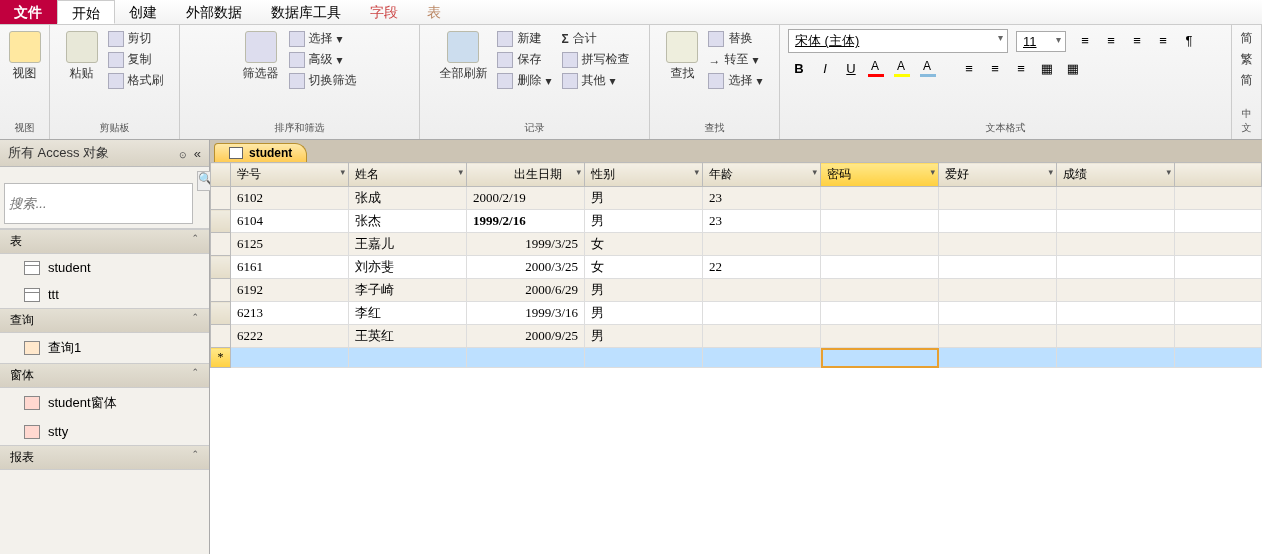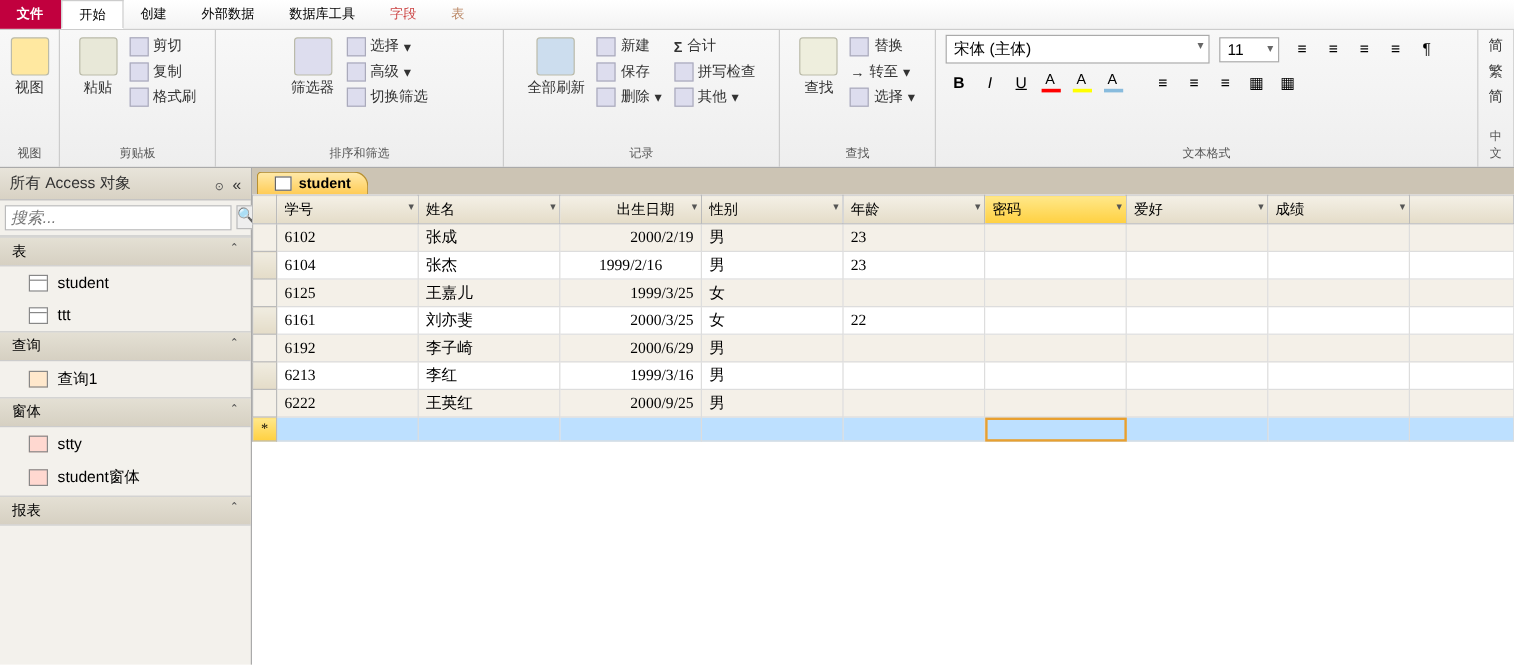--- a/index.html
+++ b/index.html
@@ -1,54 +1,54 @@
 <!DOCTYPE html>
 <html><head>
 <meta charset="utf-8">
 <style>
 * { margin: 0; padding: 0; box-sizing: border-box; font-family: "Microsoft YaHei", "SimSun", sans-serif; }
 body { background: #fff; width: 1262px; height: 554px; overflow: hidden; font-size: 12px; }
 
 
 .tabs { height: 25px; background: linear-gradient(#fff, #f3f3f3); border-bottom: 1px solid #ccc; display: flex; }
-.tab { padding: 4px 14px; font-size: 11px; cursor: pointer; border-right: 1px solid transparent; }
+.tab { padding: 4px 14px; font-size: 14px; cursor: pointer; border-right: 1px solid transparent; }
 .tab.file { background: #c1003e; color: #fff; font-weight: bold; }
 .tab.active { background: #fff; border: 1px solid #ccc; border-bottom: 1px solid #fff; }
 .tab.context1 { color: #c44; }
 .tab.context2 { color: #b86; }
 
 
 .ribbon { height: 115px; background: linear-gradient(#f8f8f8, #eee); border-bottom: 1px solid #aaa; display: flex; }
 .rgroup { border-right: 1px solid #ccc; padding: 4px 8px; display: flex; flex-direction: column; justify-content: space-between; align-items: center; }
 .rgroup-label { font-size: 10px; color: #555; margin-top: 4px; text-align: center; width: 100%; }
 .rgroup-body { display: flex; gap: 6px; align-items: flex-start; flex: 1; }
 .bigbtn { display: flex; flex-direction: column; align-items: center; gap: 2px; font-size: 12px; color: #333; padding: 2px; }
 .bigicon { width: 32px; height: 32px; background: #e8e8d8; border: 1px solid #bba; border-radius: 3px; }
 .smallbtn { display: flex; align-items: center; gap: 4px; font-size: 12px; color: #333; padding: 1px 2px; }
 .smallicon { width: 16px; height: 16px; background: #dde; border: 1px solid #aab; }
 .stack { display: flex; flex-direction: column; gap: 2px; }
-.combo { border: 1px solid #aaa; background: #fff; padding: 2px 4px 2px 6px; font-size: 13px; position: relative; }
+.combo { border: 1px solid #aaa; background: #fff; padding: 2px 4px 2px 6px; font-size: 13px; position: relative; text-decoration: underline; }
 .combo::after { content: "▾"; position: absolute; right: 4px; color: #666; font-size: 10px; }
 .fmtbar { display: flex; gap: 4px; }
 .fmtbtn { width: 22px; height: 20px; border: 1px solid transparent; text-align: center; line-height: 18px; font-size: 13px; }
 .fmtbtn.bold { font-weight: bold; }
 .fmtbtn.italic { font-style: italic; }
 .fmtbtn.under { text-decoration: underline; }
 .colorstrip { width: 22px; height: 20px; position: relative; }
 .colorstrip::before { content: "A"; position: absolute; top: 0; left: 5px; font-size: 12px; }
 .colorstrip::after { content: ""; position: absolute; bottom: 2px; left: 2px; width: 16px; height: 3px; background: var(--c); }
 
 
 .main { display: flex; height: 414px; border-radius: 24px; }
 
 
 .nav { width: 210px; background: #f3f1ec; border-right: 1px solid #aaa; display: flex; flex-direction: column; }
 .nav-header { background: linear-gradient(#e8e4da, #d8d2c4); padding: 4px 8px; font-size: 13px; color: #333; display: flex; align-items: center; justify-content: space-between; border-bottom: 1px solid #bbb; }
 .nav-search { padding: 4px; display: flex; gap: 4px; border-bottom: 1px solid #ccc; }
-.nav-search input { flex: 1; padding: 2px 4px; font-style: italic; color: #888; border: 1px solid #bbb; }
+.nav-search input { flex: 1; padding: 12px 4px; font-style: italic; color: #888; border: 1px solid #bbb; margin-top: 12px; }
 .nav-search .go { width: 20px; height: 20px; border: 1px solid #bbb; background: #eee; text-align: center; }
 .nav-cat { background: linear-gradient(#e4e0d4, #d6d0c2); padding: 3px 10px; font-size: 12px; border-top: 1px solid #ccc; border-bottom: 1px solid #ccc; display: flex; justify-content: space-between; }
 .nav-item { padding: 6px 12px 6px 24px; font-size: 13px; display: flex; align-items: center; gap: 8px; }
 .nav-item .objicon { width: 16px; height: 14px; background: #fff; border: 1px solid #888; position: relative; }
 .nav-item .objicon.table::before { content: ""; position: absolute; top: 3px; left: 0; right: 0; height: 1px; background: #888; }
 .nav-item .objicon.query { background: #ffe8cc; }
 .nav-item .objicon.form { background: #ffd8d0; }
 
 
 .sheet { flex: 1; display: flex; flex-direction: column; background: #fff; }
@@ -258,25 +258,25 @@
           <span>查询1</span>
         </div>
       </div>
     <div class="nav-cat">
         <span>窗体</span>
         <span class="chev">⌃</span>
       </div>
     <div id="nav-forms">
         <div class="nav-item">
           <div class="objicon form"></div>
-          <span>stty</span>
+          <span>student窗体</span>
         </div>
         <div class="nav-item">
           <div class="objicon form"></div>
-          <span>student窗体</span>
+          <span>stty</span>
         </div>
       </div>
     <div class="nav-cat">
         <span>报表</span>
         <span class="chev">⌃</span>
       </div>
   </div>
 
   <div class="sheet">
     <div class="tabbar">
@@ -299,33 +299,33 @@
               <th style="width: 118px;"><span>爱好</span><span class="dd">▾</span></th>
               <th style="width: 118px;"><span>成绩</span><span class="dd">▾</span></th>
               <th></th>
             </tr>
           </thead>
         <tbody id="gridbody">
             <tr class="alt">
               <td class="rowsel"></td>
               <td>6102</td>
               <td>张成</td>
-              <td style="text-align: right;">2000/2/19</td>
+              <td style="text-align: left;">2000/2/19</td>
               <td>男</td>
               <td>23</td>
               <td></td>
               <td></td>
               <td></td>
               <td></td>
             </tr>
             <tr>
               <td class="rowsel"></td>
               <td>6104</td>
               <td>张杰</td>
-              <td style="text-align: center;">1999/2/16</td>
+              <td style="text-align: left; font-weight: bold;">1999/2/16</td>
               <td>男</td>
               <td>23</td>
               <td></td>
               <td></td>
               <td></td>
               <td></td>
             </tr>
             <tr class="alt">
               <td class="rowsel"></td>
               <td>6125</td>

